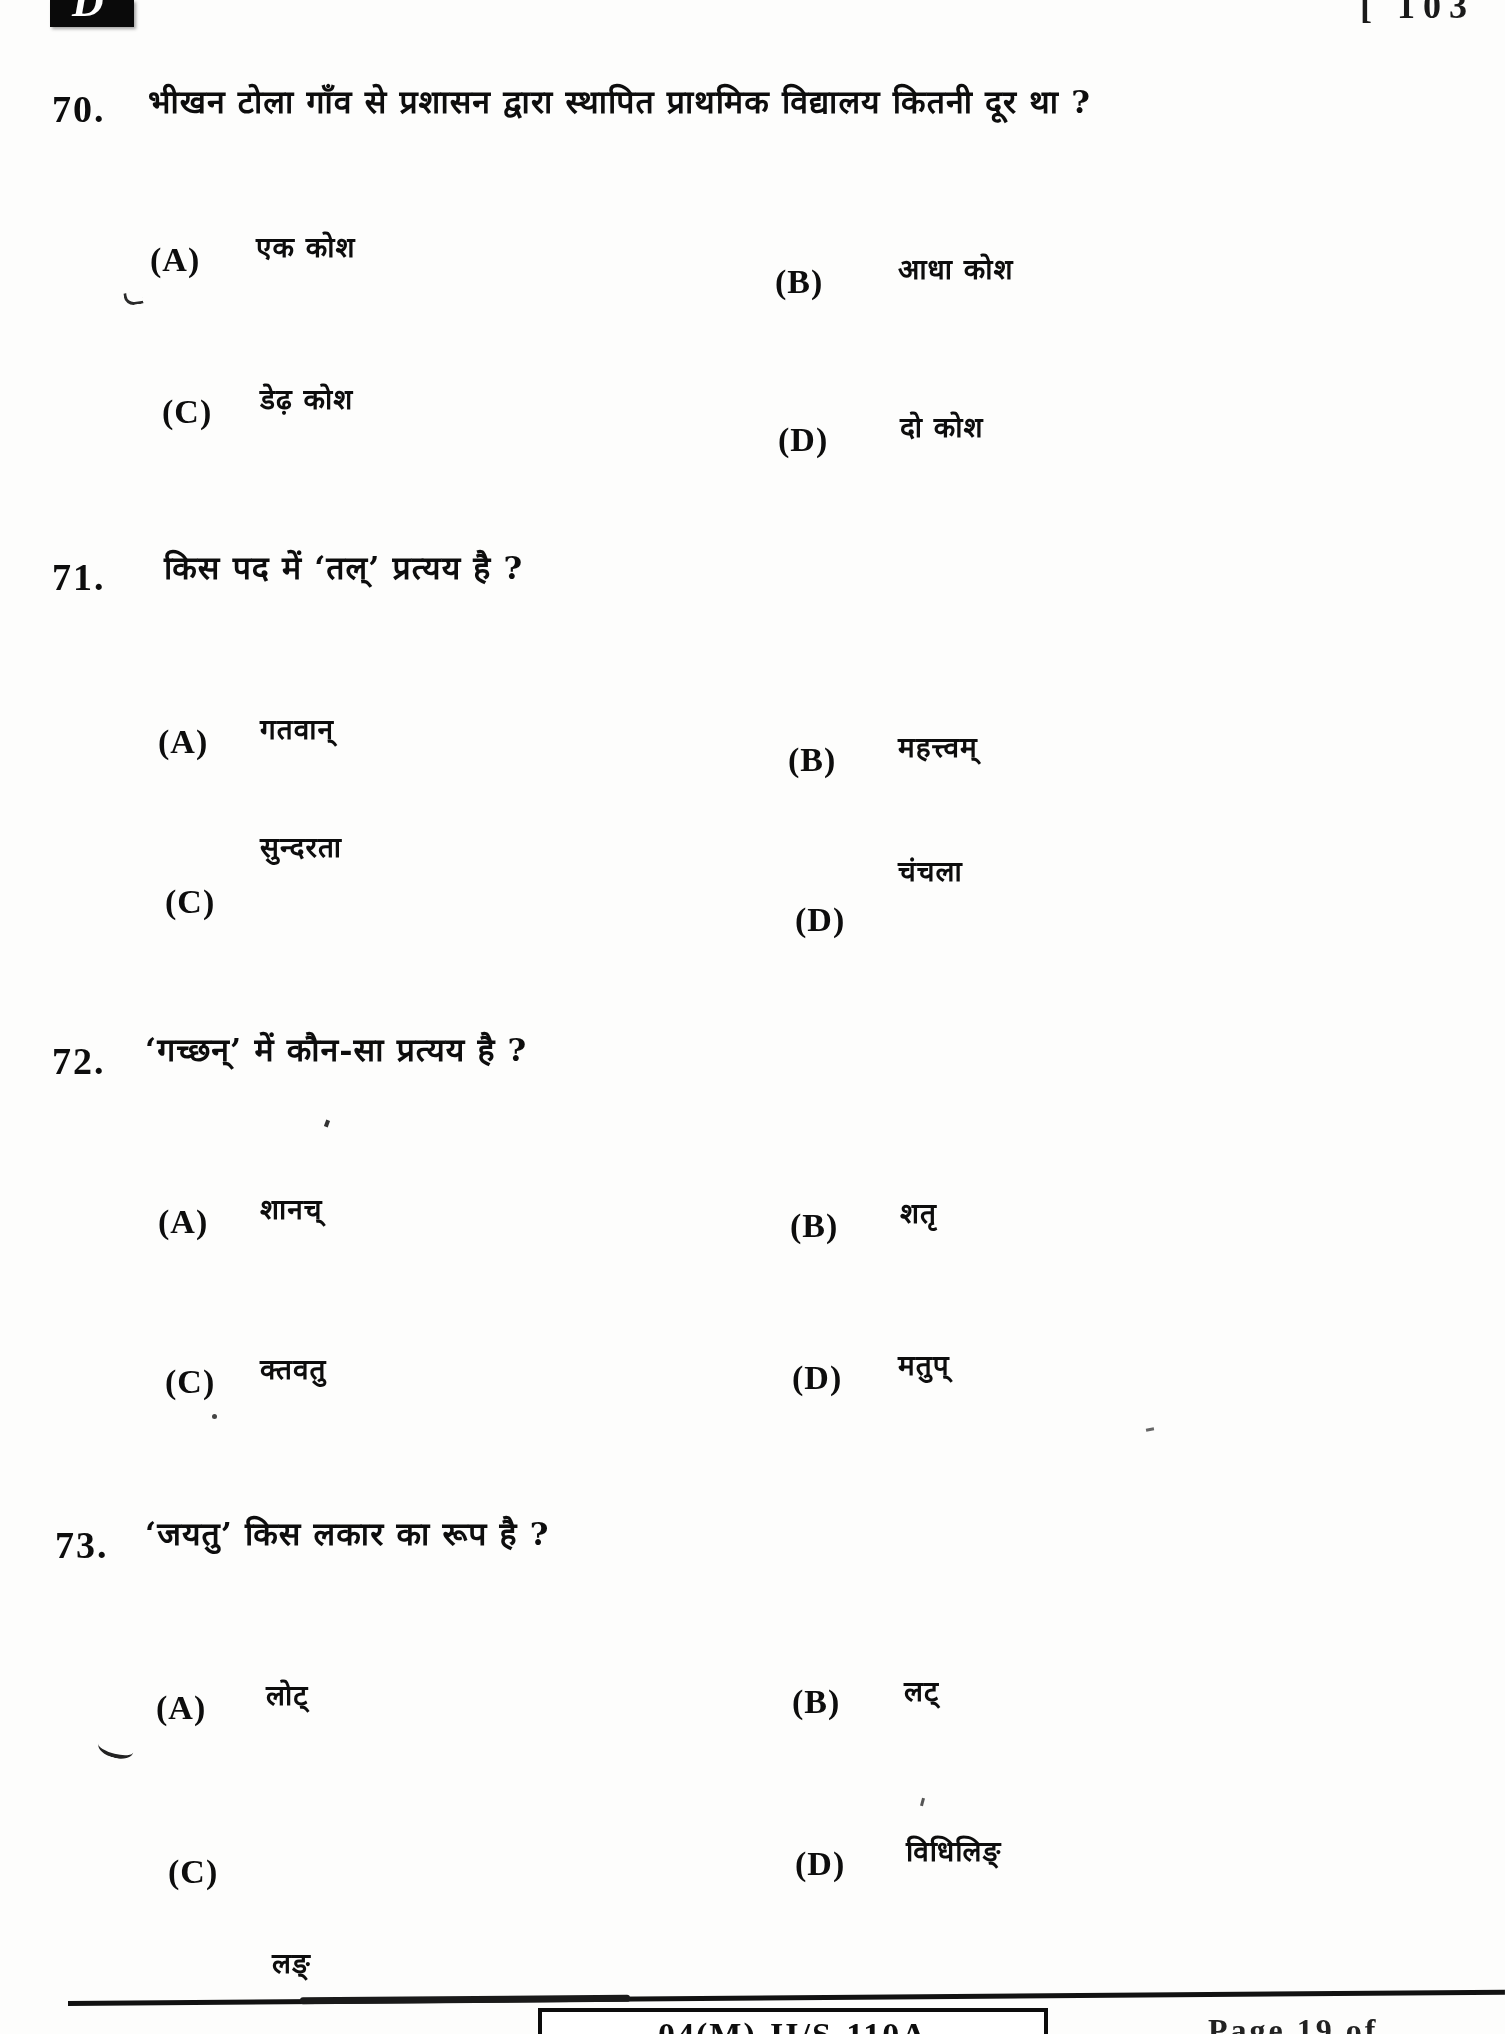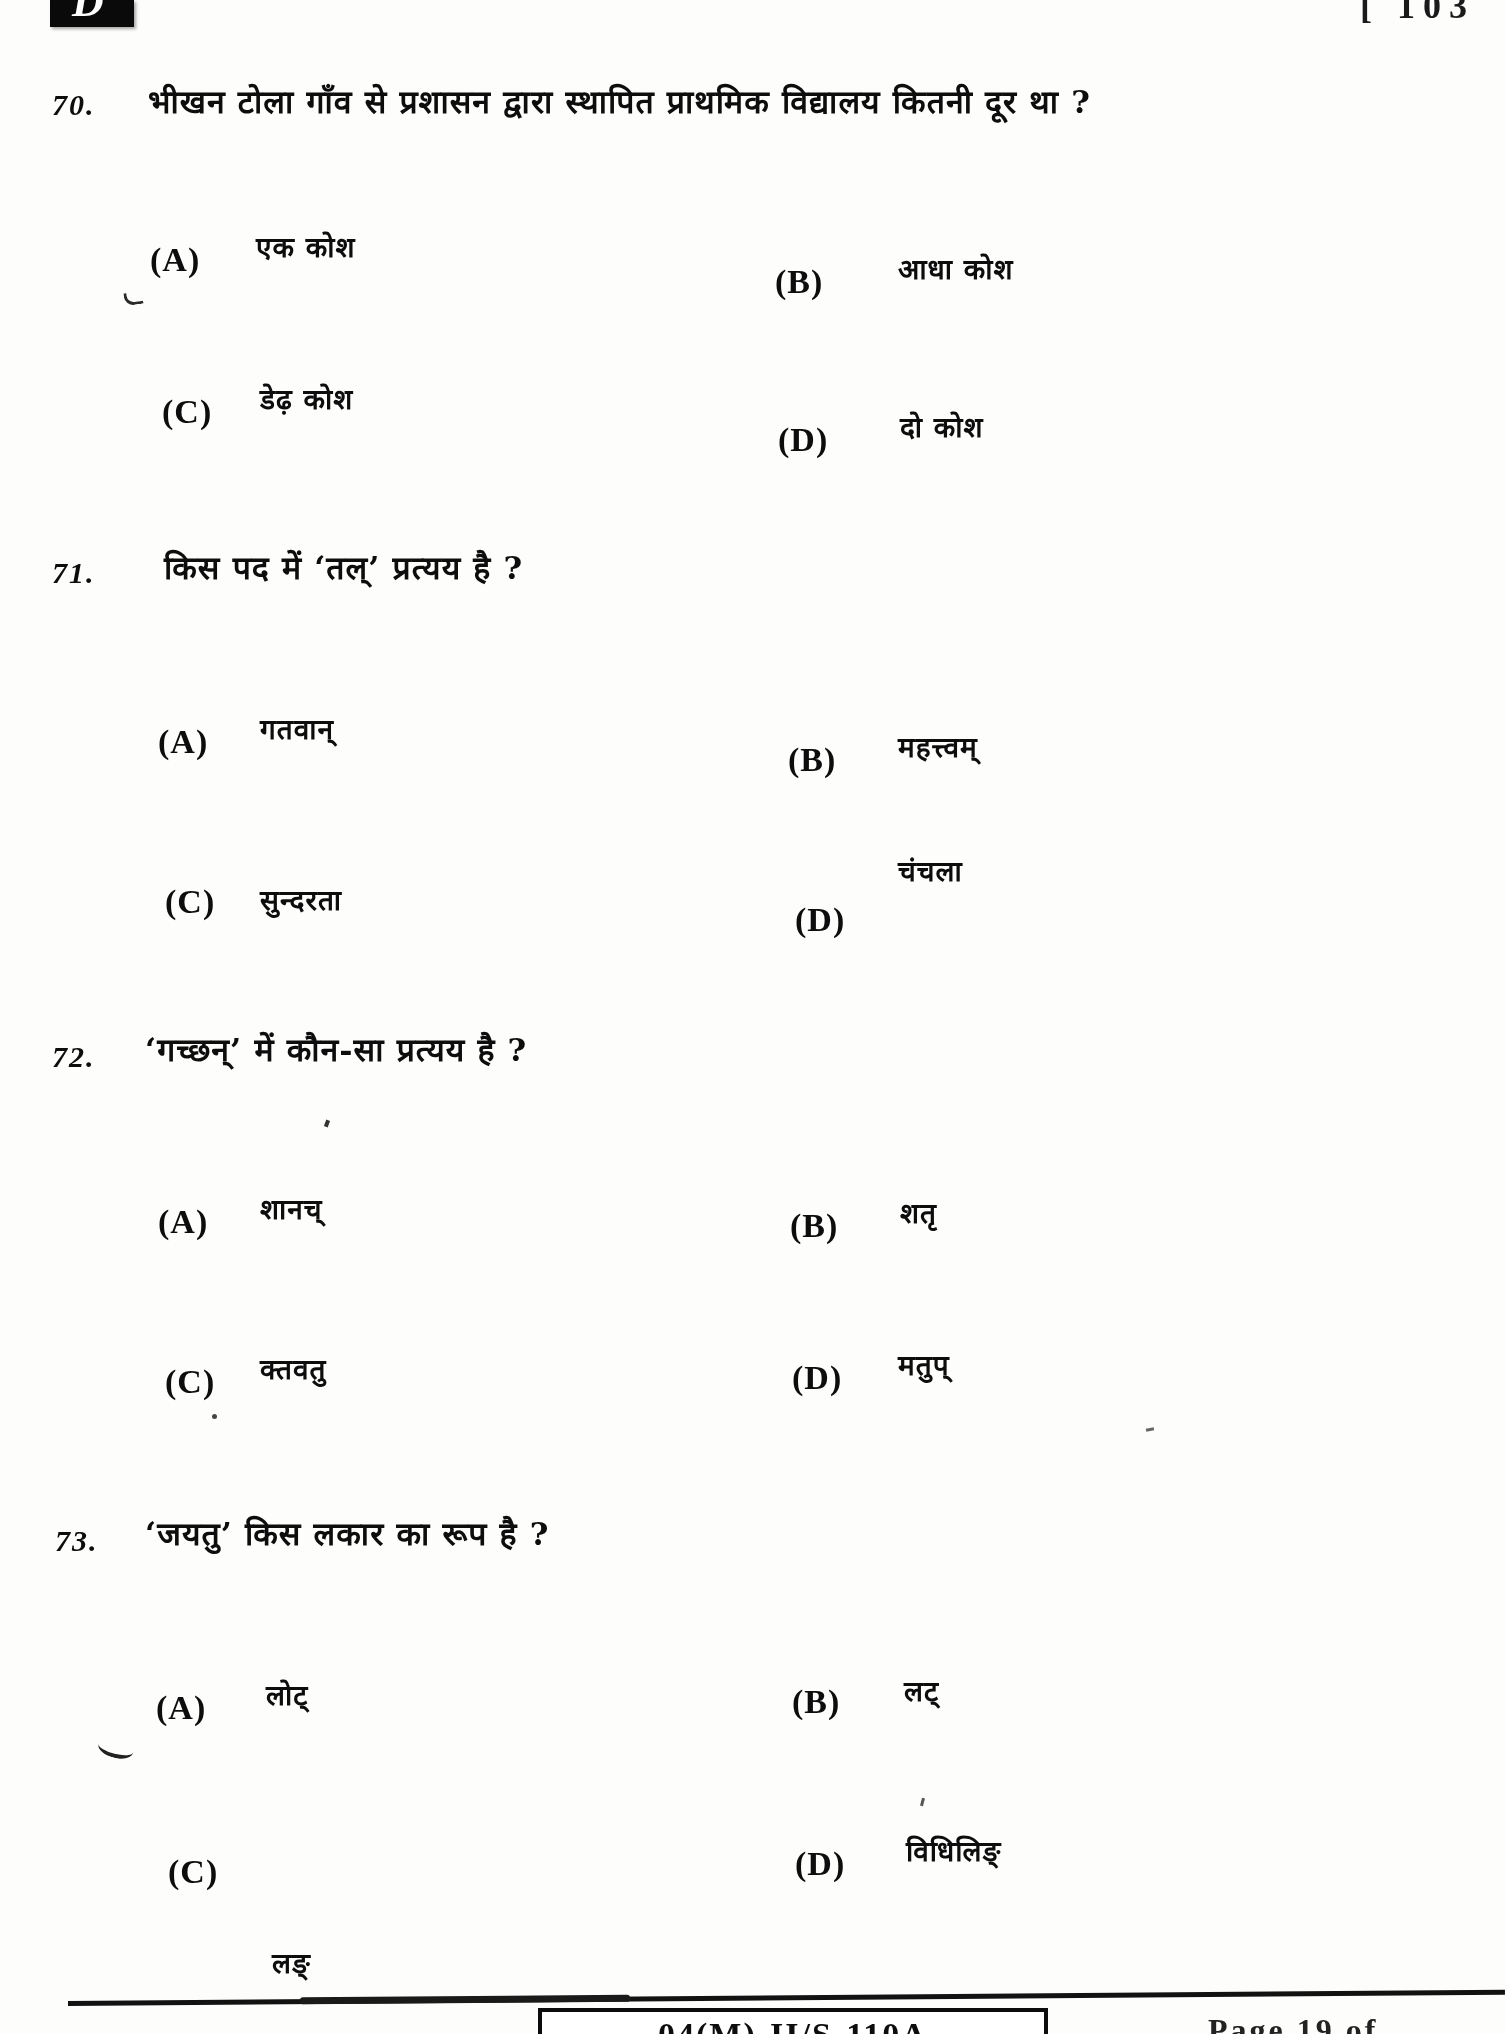--- a/index.html
+++ b/index.html
@@ -3,21 +3,21 @@
 <meta charset="utf-8">
 <style>
   html,body { margin:0; padding:0; background:#e8e8e8; }
   .page {
     position:relative; width:1505px; height:2034px; margin:0 auto;
     background:#fdfdfc; overflow:hidden;
     font-family:"Liberation Serif","DejaVu Serif",serif; color:#0d0d0d;
   }
   .dev { font-family:"DejaVu Serif","Liberation Serif",serif; }
   .abs { position:absolute; white-space:nowrap; line-height:1.15; }
-  .q-num  { font-size:30px; font-weight:600; letter-spacing:2px;font-style:italic; }
+  .q-num  { font-size:38px; font-weight:600; letter-spacing:2px; }
   .q-text { font-size:32px; font-weight:700; letter-spacing:1px; }
   .opt-label { font-size:34px; font-weight:600; letter-spacing:1px; }
   .opt-text  { font-size:28px; font-weight:700; letter-spacing:1px; }
   .corner-box {
     position:absolute; left:50px; top:0; width:84px; height:27px;
     background:#0a0a0a; overflow:hidden; box-shadow:2px 2px 3px rgba(60,60,60,.45);
   }
   .corner-box .glyph {
     position:absolute; left:22px; top:-24px; color:#fff;
     font-size:44px; font-weight:700; font-style:italic;
@@ -81,21 +81,21 @@
   </div>
 
   <div>
     <span class="abs q-num" style="left:52px;  top:556px;">71.</span>
     <span class="abs q-text dev" style="left:164px; top:550px;">किस पद में ‘तल्’ प्रत्यय है ?</span>
     <span class="abs opt-label" style="left:158px; top:722px;">(A)</span>
     <span class="abs opt-text dev" style="left:260px; top:714px;">गतवान्</span>
     <span class="abs opt-label" style="left:788px; top:740px;">(B)</span>
     <span class="abs opt-text dev" style="left:898px; top:732px;">महत्त्वम्</span>
     <span class="abs opt-label" style="left:165px; top:882px;">(C)</span>
-    <span class="abs opt-text dev" style="left:260px; top:885px;text-align:center;">सुन्दरता</span>
+    <span class="abs opt-text dev" style="left:260px; top:832px;text-align:center;">सुन्दरता</span>
     <span class="abs opt-label" style="left:795px; top:900px;">(D)</span>
     <span class="abs opt-text dev" style="left:898px; top:856px;">चंचला</span>
   </div>
 
   <div>
     <span class="abs q-num" style="left:52px;  top:1040px;">72.</span>
     <span class="abs q-text dev" style="left:145px; top:1032px;">‘गच्छन्’ में कौन-सा प्रत्यय है ?</span>
     <span class="abs opt-label" style="left:158px; top:1202px;">(A)</span>
     <span class="abs opt-text dev" style="left:260px; top:1194px;">शानच्</span>
     <span class="abs opt-label" style="left:790px; top:1206px;">(B)</span>

